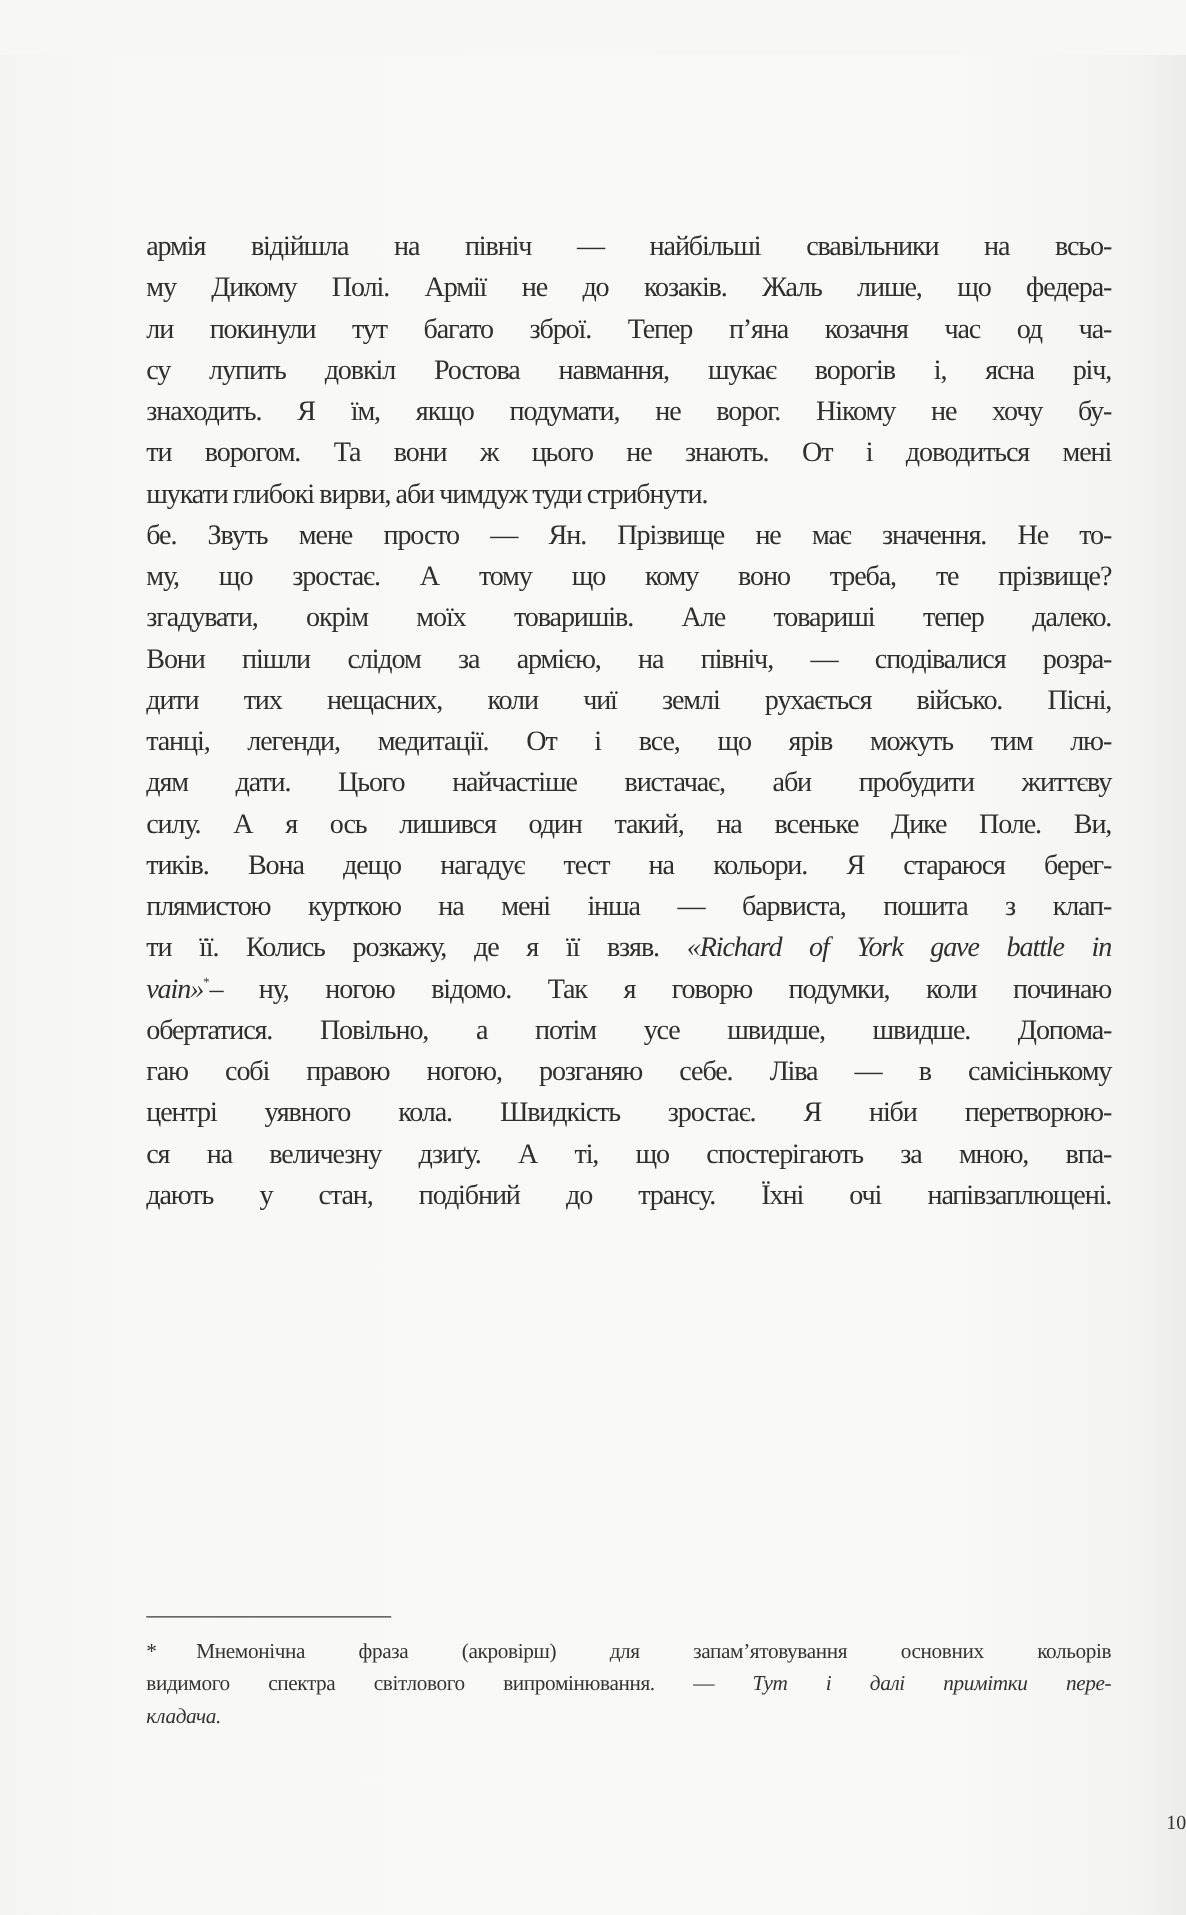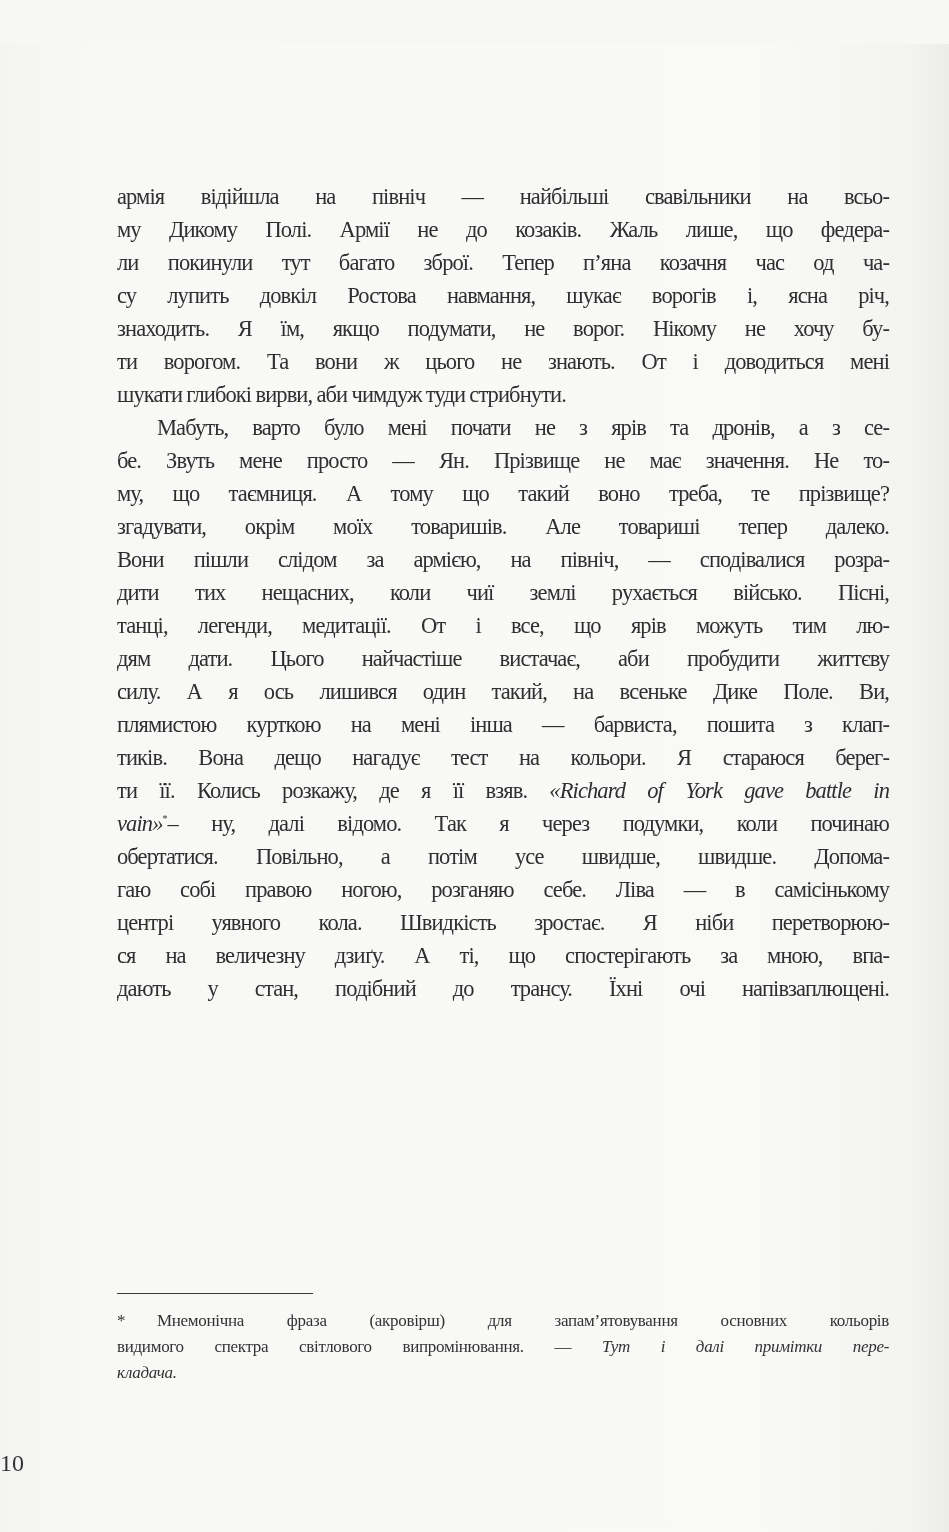--- a/index.html
+++ b/index.html
@@ -81,52 +81,51 @@
       display: inline-block;
       width: 40px;
       text-align: left;
       letter-spacing: 0;
     }
     .page-number {
       position: absolute;
       left: 0;
       width: 949px;
       top: 1406px;
-      text-align: left;
+      text-align: right;
       font-family: "Liberation Serif", "DejaVu Serif", serif;
-      font-size: 24px;
+      font-size: 16px;
       color: #333;
     }
   </style>
 </head>
 <body>
 
 <div class="page">
 
   <div class="body-text">
     <span class="line">армія відійшла на північ — найбільші свавільники на всьо-</span>
     <span class="line">му Дикому Полі. Армії не до козаків. Жаль лише, що федера-</span>
     <span class="line">ли покинули тут багато зброї. Тепер п’яна козачня час од ча-</span>
     <span class="line">су лупить довкіл Ростова навмання, шукає ворогів і, ясна річ,</span>
     <span class="line">знаходить. Я їм, якщо подумати, не ворог. Нікому не хочу бу-</span>
     <span class="line">ти ворогом. Та вони ж цього не знають. От і доводиться мені</span>
     <span class="line last">шукати глибокі вирви, аби чимдуж туди стрибнути.</span>
-    <span class="line indent">Мабуть, варто було мені почати не з ярів та дронів, а з се-</span>
     <span class="line">бе. Звуть мене просто — Ян. Прізвище не має значення. Не то-</span>
-    <span class="line">му, що таємниця. А тому що такий воно треба, те прізвище?</span>
+    <span class="line">му, що зростає. А тому що кому воно треба, те прізвище?</span>
     <span class="line">згадувати, окрім моїх товаришів. Але товариші тепер далеко.</span>
     <span class="line">Вони пішли слідом за армією, на північ, — сподівалися розра-</span>
     <span class="line">дити тих нещасних, коли чиї землі рухається військо. Пісні,</span>
     <span class="line">танці, легенди, медитації. От і все, що ярів можуть тим лю-</span>
     <span class="line">дям дати. Цього найчастіше вистачає, аби пробудити життєву</span>
     <span class="line">силу. А я ось лишився один такий, на всеньке Дике Поле. Ви,</span>
+    <span class="line">тиків. Вона дещо нагадує тест на кольори. Я стараюся берег-</span>
     <span class="line">плямистою курткою на мені інша — барвиста, пошита з клап-</span>
-    <span class="line">тиків. Вона дещо нагадує тест на кольори. Я стараюся берег-</span>
     <span class="line"><span>ти її. Колись розкажу, де я її взяв. </span><span class="ital">«Richard of York gave battle in</span></span>
-    <span class="line"><span class="ital">vain»</span><sup class="fnref">*</sup><span>– ну, далі відомо. Так я через подумки, коли починаю</span></span>
+    <span class="line"><span class="ital">vain»</span><sup class="fnref">*</sup><span>– ну, ногою відомо. Так я говорю подумки, коли починаю</span></span>
     <span class="line">обертатися. Повільно, а потім усе швидше, швидше. Допома-</span>
     <span class="line">гаю собі правою ногою, розганяю себе. Ліва — в самісінькому</span>
     <span class="line">центрі уявного кола. Швидкість зростає. Я ніби перетворюю-</span>
     <span class="line">ся на величезну дзиґу. А ті, що спостерігають за мною, впа-</span>
     <span class="line">дають у стан, подібний до трансу. Їхні очі напівзаплющені.</span>
   </div>
 
   <div class="rule"></div>
 
   <div class="footnote">

